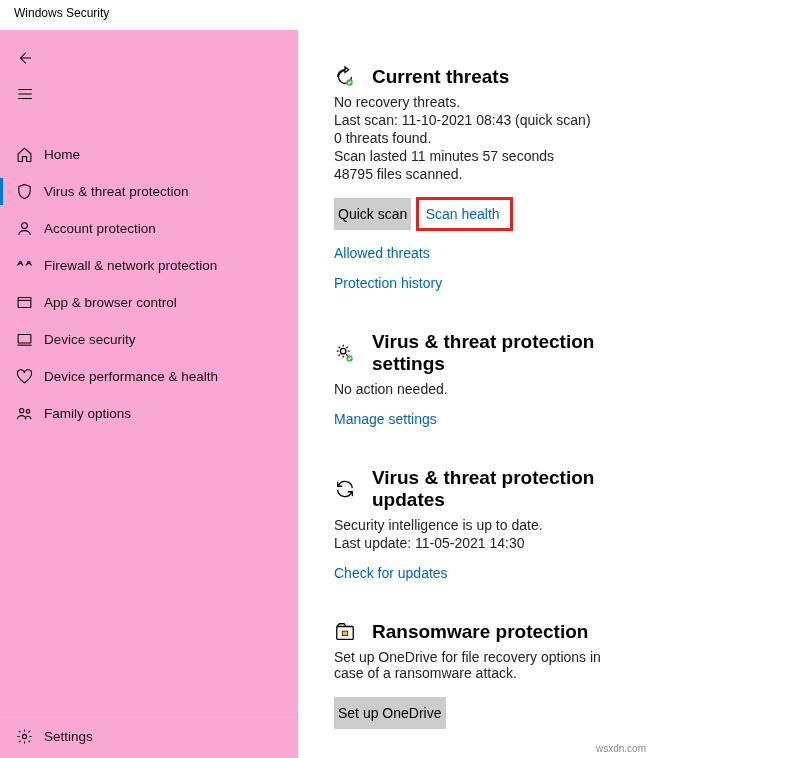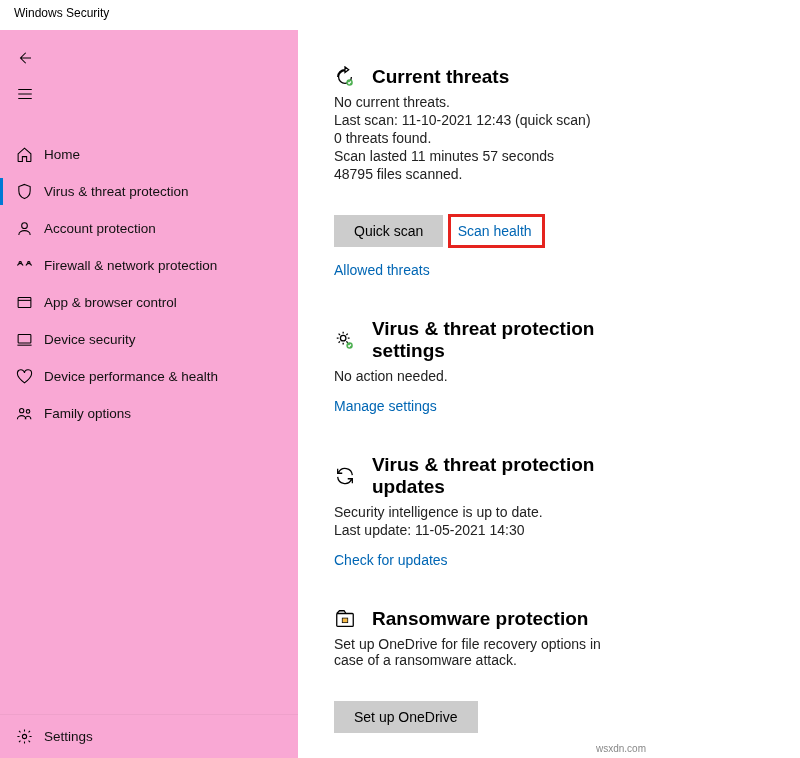--- a/index.html
+++ b/index.html
@@ -14,21 +14,21 @@
   .nav-item .icon { width: 28px; display: inline-flex; align-items: center; justify-content: flex-start; }
   .nav-item.active::before { content: ""; position: absolute; left: 0; top: 5px; bottom: 5px; width: 3px; background: #0078d4; }
   .spacer { flex: 1; }
   .settings-row { height: 44px; display: flex; align-items: center; padding-left: 16px; cursor: pointer; font-size: 13.5px; color: #111; border-top: 1px solid rgba(0,0,0,0.04); }
   .settings-row .icon { width: 28px; display: inline-flex; }
   .content { flex: 1; padding: 36px 24px 0 36px; overflow-y: auto; background: #fff; }
   .section { margin-bottom: 40px; }
   .section-head { display: flex; align-items: center; gap: 16px; margin-bottom: 6px; }
   .section-head h2 { font-size: 19px; font-weight: 600; margin: 0; color: #000; }
   .section p { margin: 2px 0; font-size: 14px; color: #222; }
-  .btn { display: inline-block; background: #ccc; border: none; padding: 8px 20px; font-size: 14px; color: #000; margin-top: 31px; cursor: pointer; }
+  .btn { display: inline-block; background: #ccc; border: none; padding: 8px 4px; font-size: 14px; color: #000; margin-top: 14px; cursor: pointer; }
   .link { display: block; font-size: 14px; color: #0066b4; margin-top: 14px; cursor: pointer; text-decoration: none; }
   .link-highlight { display: inline-block; border: 3px solid #e5231e; padding: 6px 10px 6px 7px; margin-top: 10px; }
   .link-highlight .link { margin: 0; }
   svg { display: block; }
   .watermark { position: absolute; bottom: 4px; right: 6px; font-size: 10px; color: #888; }
 </style>
 </head>
 <body>
 
 <div class="app">
@@ -141,30 +141,31 @@
         <div class="section-head">
           <span>
             <svg width="22" height="22" viewBox="0 0 24 24" fill="none" stroke="#000" stroke-width="1.4">
                 <path d="M4 12a8 8 0 018-8V1l4 3-4 3V5a7 7 0 107 7"></path>
                 <circle cx="17" cy="18" r="3.5" fill="#4caf50" stroke="none"></circle>
                 <path d="M15.5 18l1 1 2-2" stroke="#fff" stroke-width="1.5"></path>
               </svg>
           </span>
           <h2>Current threats</h2>
         </div>
-        <p>No current threats.</p>
-        <p>Last scan: 11-10-2021 12:43 (quick scan)</p>
+        <p>No recovery threats.</p>
+        <p>Last scan: 11-10-2021 08:43 (quick scan)</p>
         <p>0 threats found.</p>
         <p>Scan lasted 11 minutes 57 seconds</p>
         <p>48795 files scanned.</p>
         <button class="btn">Quick scan</button>
         <div class="link-highlight">
           <a class="link">Scan health</a>
         </div>
         <a class="link">Allowed threats</a>
+        <a class="link">Protection history</a>
       </div>
 
       <div class="section">
         <div class="section-head">
           <span>
             <svg width="22" height="22" viewBox="0 0 24 24" fill="none" stroke="#000" stroke-width="1.4">
                 <circle cx="10" cy="10" r="3"></circle>
                 <path d="M10 3v2M10 15v2M3 10h2M15 10h2M5 5l1.5 1.5M13.5 13.5L15 15M5 15l1.5-1.5M13.5 6.5L15 5"></path>
                 <circle cx="17" cy="18" r="3.5" fill="#4caf50" stroke="none"></circle>
                 <path d="M15.5 18l1 1 2-2" stroke="#fff" stroke-width="1.5"></path>

